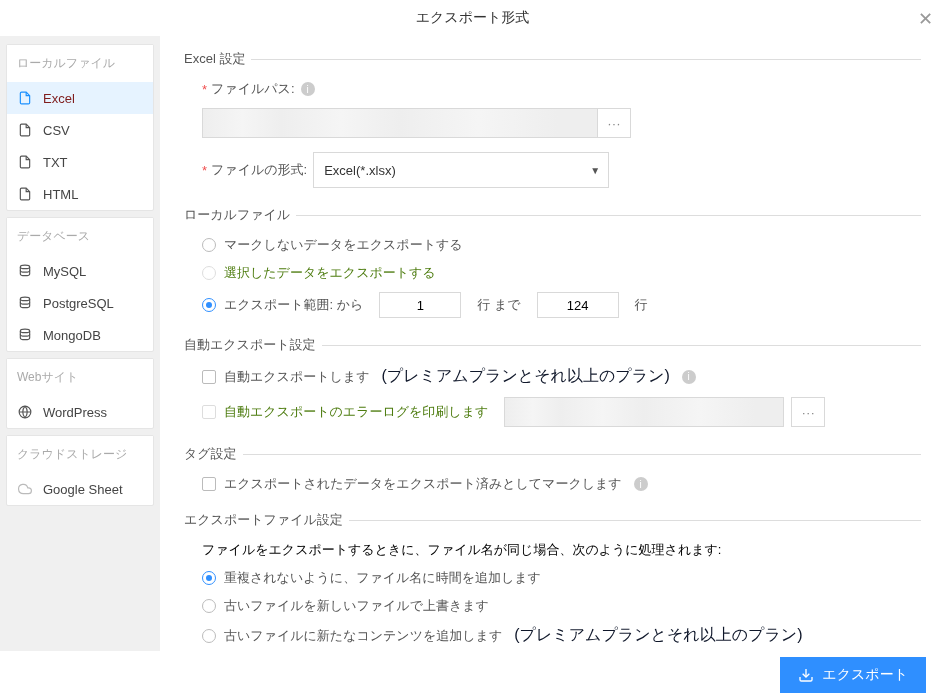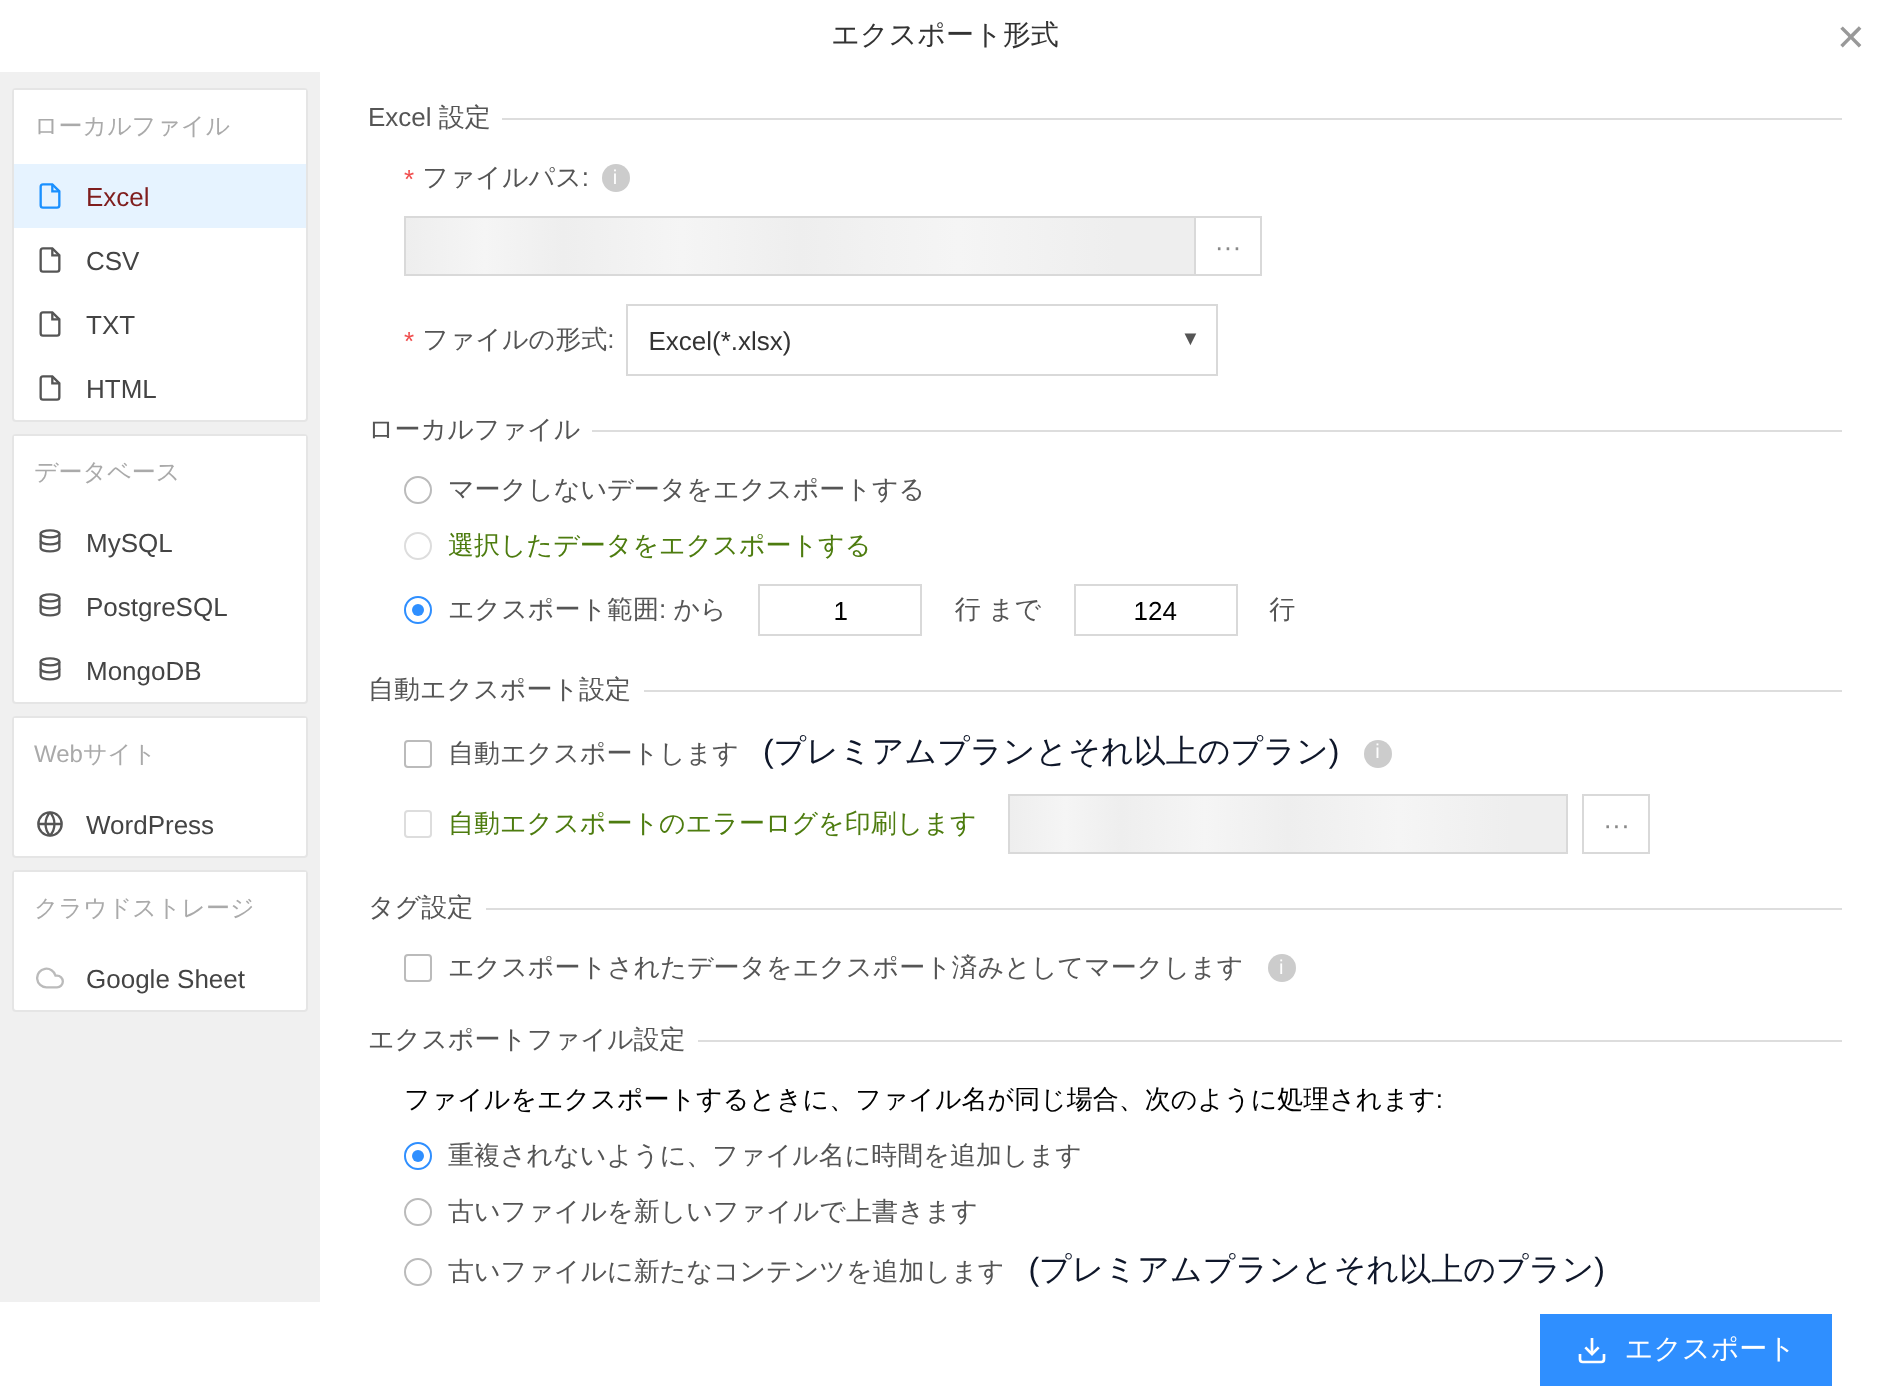--- a/index.html
+++ b/index.html
@@ -212,21 +212,21 @@
 .footer {
   position: absolute;
   bottom: 0;
   left: 0;
   right: 0;
   height: 48px;
   background: #fff;
   display: flex;
   align-items: center;
   justify-content: flex-end;
-  padding-right: 29px;
+  padding-right: 19px;
 }
 .export-btn {
   background: #2f8fff;
   color: #fff;
   border: none;
   height: 36px;
   padding: 0 18px;
   font-size: 14px;
   display: inline-flex;
   align-items: center;

